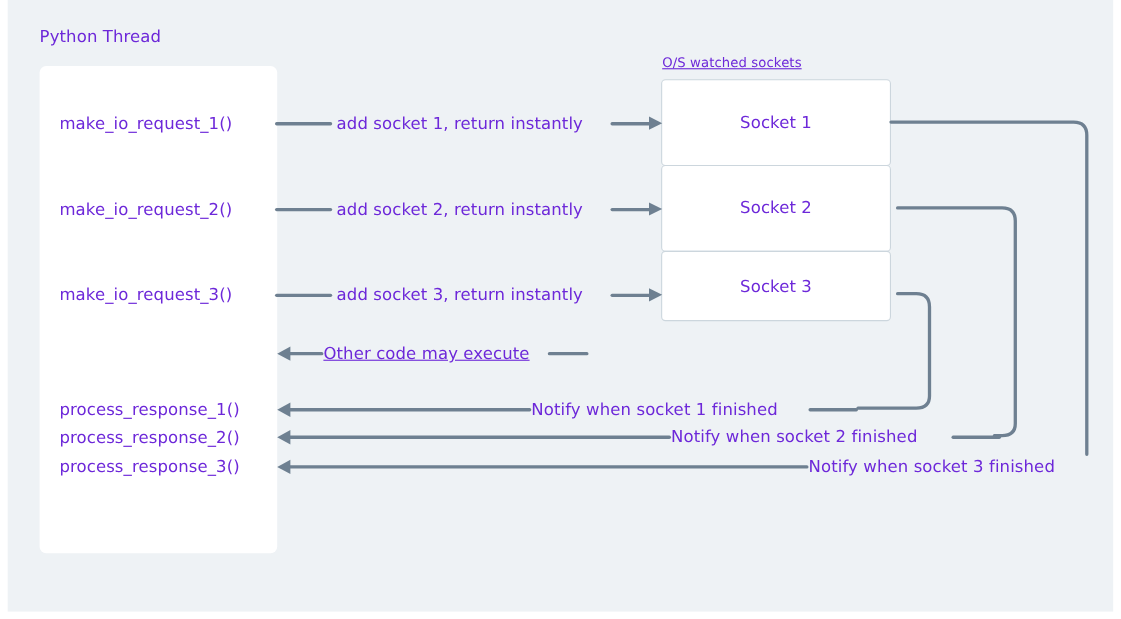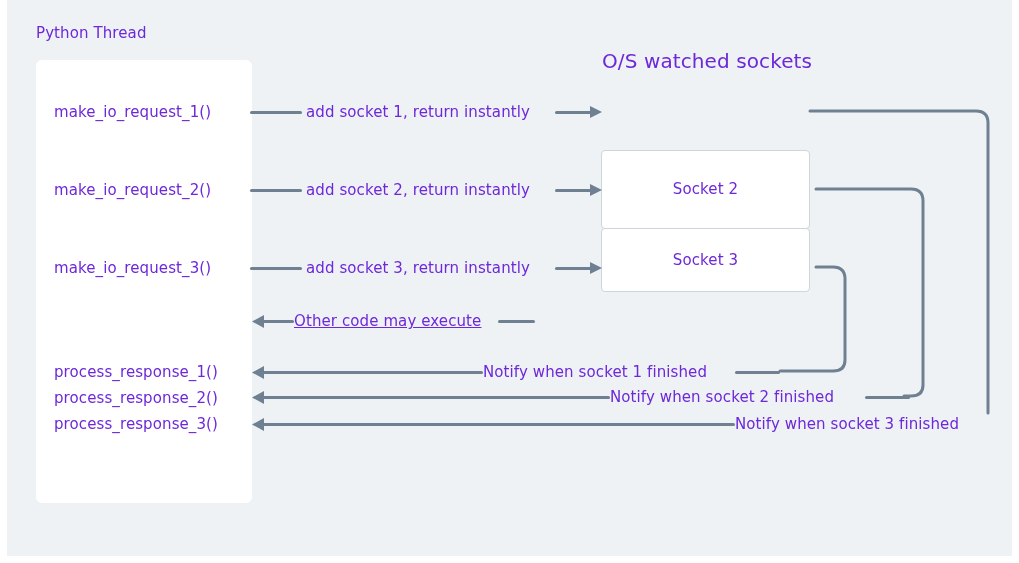--- a/index.html
+++ b/index.html
@@ -58,31 +58,34 @@
   svg.arrow { position: absolute; overflow: visible; }
   svg.arrow polygon { fill: #6e8091; }
 </style>
 </head>
 <body>
 
 <div id="canvas">
 
   <div class="abs label" style="left:29px; top:26px; font-size:15px;">Python Thread</div>
 
-  <div class="abs label" style="left:595px; top:51px; font-size:20px;">O/S watched sockets</div>
+  <div class="abs label" style="left:595px; top:51px; font-size:12px;text-decoration:underline;">O/S watched sockets</div>
 
   <div class="abs white-panel" style="left:29px; top:60px; width:216px; height:443px;"></div>
 
   <div class="abs label" style="left:47px; top:105px;">make_io_request_1()</div>
   <div class="abs label" style="left:47px; top:183px;">make_io_request_2()</div>
   <div class="abs label" style="left:47px; top:261px;">make_io_request_3()</div>
   <div class="abs label" style="left:47px; top:365px;">process_response_1()</div>
   <div class="abs label" style="left:47px; top:391px;text-align:center;">process_response_2()</div>
   <div class="abs label" style="left:47px; top:417px;">process_response_3()</div>
 
+  <div class="abs socket-box" style="left:594px; top:72px; width:209px; height:79px;">
+    <span class="label">Socket 1</span>
+  </div>
   <div class="abs socket-box" style="left:594px; top:150px; width:209px; height:79px;">
     <span class="label">Socket 2</span>
   </div>
   <div class="abs socket-box" style="left:594px; top:228px; width:209px; height:64px;">
     <span class="label">Socket 3</span>
   </div>
 
   <div class="abs hline" style="left:243px; top:111px; width:52px;"></div>
   <div class="abs label" style="left:299px; top:105px;">add socket 1, return instantly</div>
   <div class="abs hline" style="left:548px; top:111px; width:38px;"></div>

